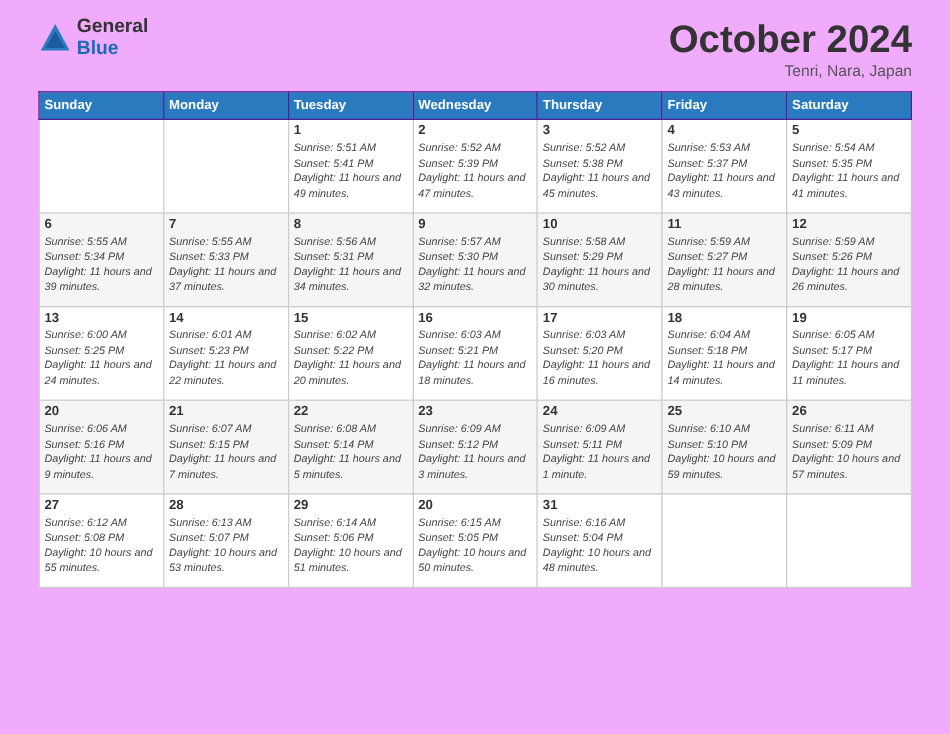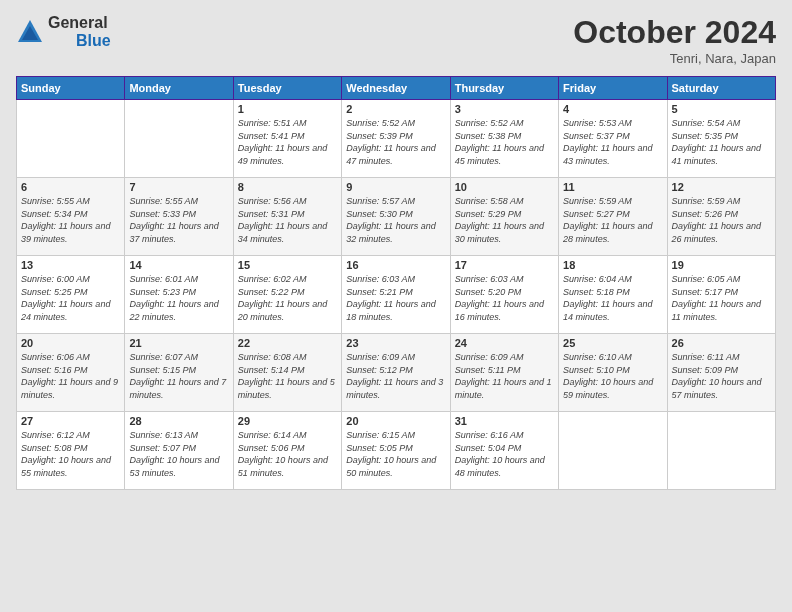--- a/index.html
+++ b/index.html
@@ -6,22 +6,22 @@
     body {
       font-family: Arial, sans-serif;
       background: #fff;
       width: 792px;
       height: 612px;
       overflow: hidden;
     }
     .page {
       width: 792px;
       height: 612px;
-      padding: 14px 16px;
-      background: #e5e5e5;
+      padding: 14px 32px;
+      background: #f0abfc;
     }
     .header {
       display: flex;
       justify-content: space-between;
       align-items: flex-start;
       margin-bottom: 10px;
     }
     .logo {
       display: flex;
       align-items: center;
@@ -33,21 +33,20 @@
     }
     .logo-general {
       font-size: 16px;
       font-weight: bold;
       color: #333;
     }
     .logo-blue {
       font-size: 16px;
       font-weight: bold;
       color: #1a6bb5;
-      margin-left: 28px;
     }
     .logo-icon {
       width: 28px;
       height: 28px;
       margin-right: 4px;
     }
     .title-block {
       text-align: right;
     }
     .month-title {

